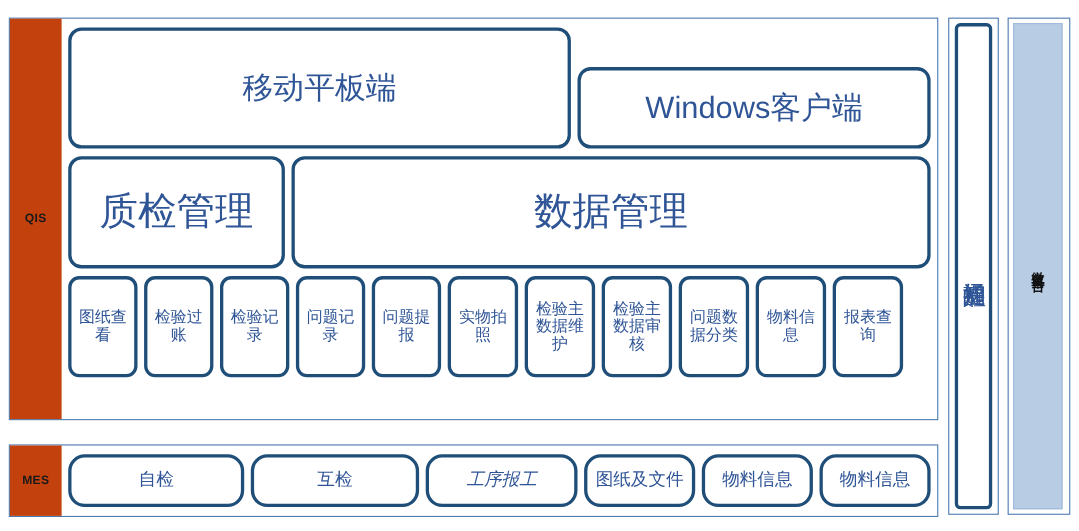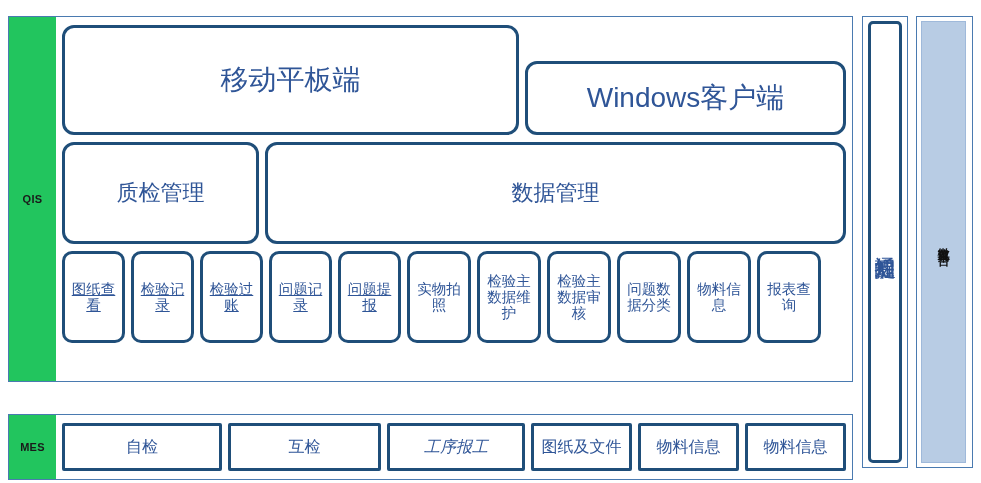--- a/index.html
+++ b/index.html
@@ -35,25 +35,25 @@
     position: absolute;
     left: 0;
     box-sizing: border-box;
     border: 1px solid #4a7ab0;
     background: #ffffff;
     display: flex;
     flex-direction: row;
     align-items: stretch;
   }
   .block.qis  { top: 0px;   width: 845px; height: 366px; }
-  .block.mes  { top: 398px; width: 845px; height: 66px;  }
+  .block.mes  { top: 388px; width: 845px; height: 66px;  }
 
   .block-label {
     flex: 0 0 47px;
-    background: #22c55e;
+    background: #c2410c;
     display: flex;
     align-items: center;
     justify-content: center;
     font-weight: bold;
     font-size: 11px;
     color: #1a1a1a;
     letter-spacing: 0.3px;
   }
 
   .block-body {
@@ -88,39 +88,39 @@
   }
 
   
   .row-clients { height: 110px; }
   .row-clients .rbox { font-size: 28px; }
   .row-clients .rbox.tablet  { flex: 0 0 457px; }
   .row-clients .rbox.windows { flex: 1 1 auto; margin-top: 36px; }
 
   
   .row-modules { height: 102px; }
-  .row-modules .rbox { font-size: 22px; }
+  .row-modules .rbox { font-size: 35px; }
   .row-modules .rbox.m1 { flex: 0 0 197px; }
   .row-modules .rbox.m2 { flex: 0 0 256px; }
   .row-modules .rbox.m3 { flex: 1 1 auto; }
 
   
   .row-features { height: 92px; }
   .row-features .rbox {
     font-size: 14.5px;
     border-width: 3px;
     border-radius: 10px;
     padding: 0 3px;
   }
-  .row-features .f-w1 { flex: 0 0 63px; text-decoration: underline; }
+  .row-features .f-w1 { flex: 0 0 63px; }
   .row-features .f-w2 { flex: 0 0 64px; }
 
   
   .row-mes { height: 100%; }
-  .row-mes .rbox { font-size: 16px; border-width: 3px; border-radius: 2px; padding: 0 4px; }
+  .row-mes .rbox { font-size: 16px; border-width: 3px; border-radius: 15px; padding: 0 4px; }
   .row-mes .s1 { flex: 0 0 160px; }
   .row-mes .s2 { flex: 0 0 153px; }
   .row-mes .s3 { flex: 0 0 138px; font-style: italic; }
   .row-mes .s4 { flex: 0 0 101px; }
   .row-mes .s5 { flex: 1 1 auto; }
   .row-mes .s6 { flex: 1 1 auto; }
 
   
   .notify-wrap {
     position: absolute;
@@ -198,22 +198,22 @@
           <div class="rbox windows">Windows客户端</div>
         </div>
 
         <div class="row row-modules">
           <div class="rbox m1">质检管理</div>
           <div class="rbox m3">数据管理</div>
         </div>
 
         <div class="row row-features">
           <div class="rbox f-w1">图纸查看</div>
+          <div class="rbox f-w1">检验过账</div>
           <div class="rbox f-w1">检验记录</div>
-          <div class="rbox f-w1">检验过账</div>
           <div class="rbox f-w1">问题记录</div>
           <div class="rbox f-w1">问题提报</div>
           <div class="rbox f-w2">实物拍照</div>
           <div class="rbox f-w2">检验主数据维护</div>
           <div class="rbox f-w2">检验主数据审核</div>
           <div class="rbox f-w2">问题数据分类</div>
           <div class="rbox f-w2">物料信息</div>
           <div class="rbox f-w2">报表查询</div>
         </div>
 

